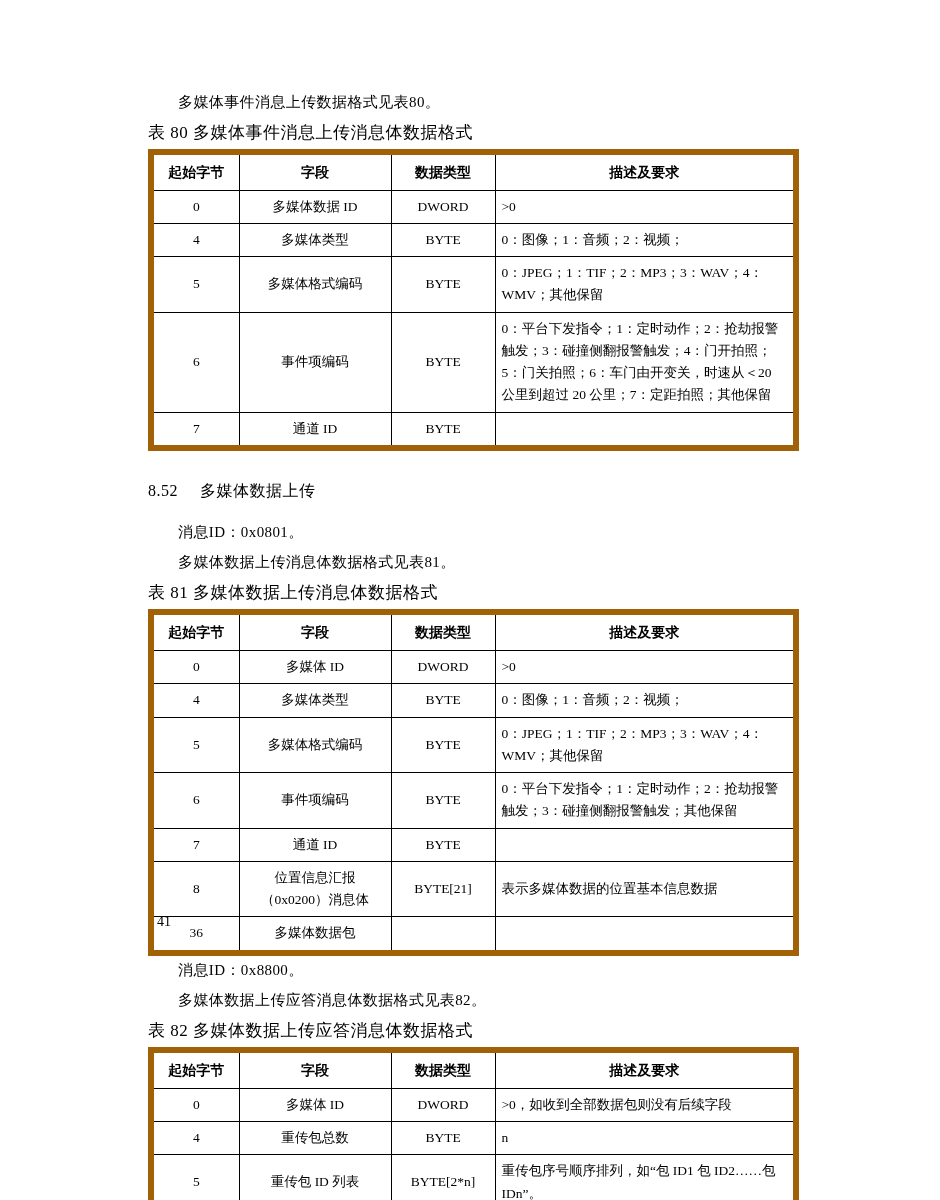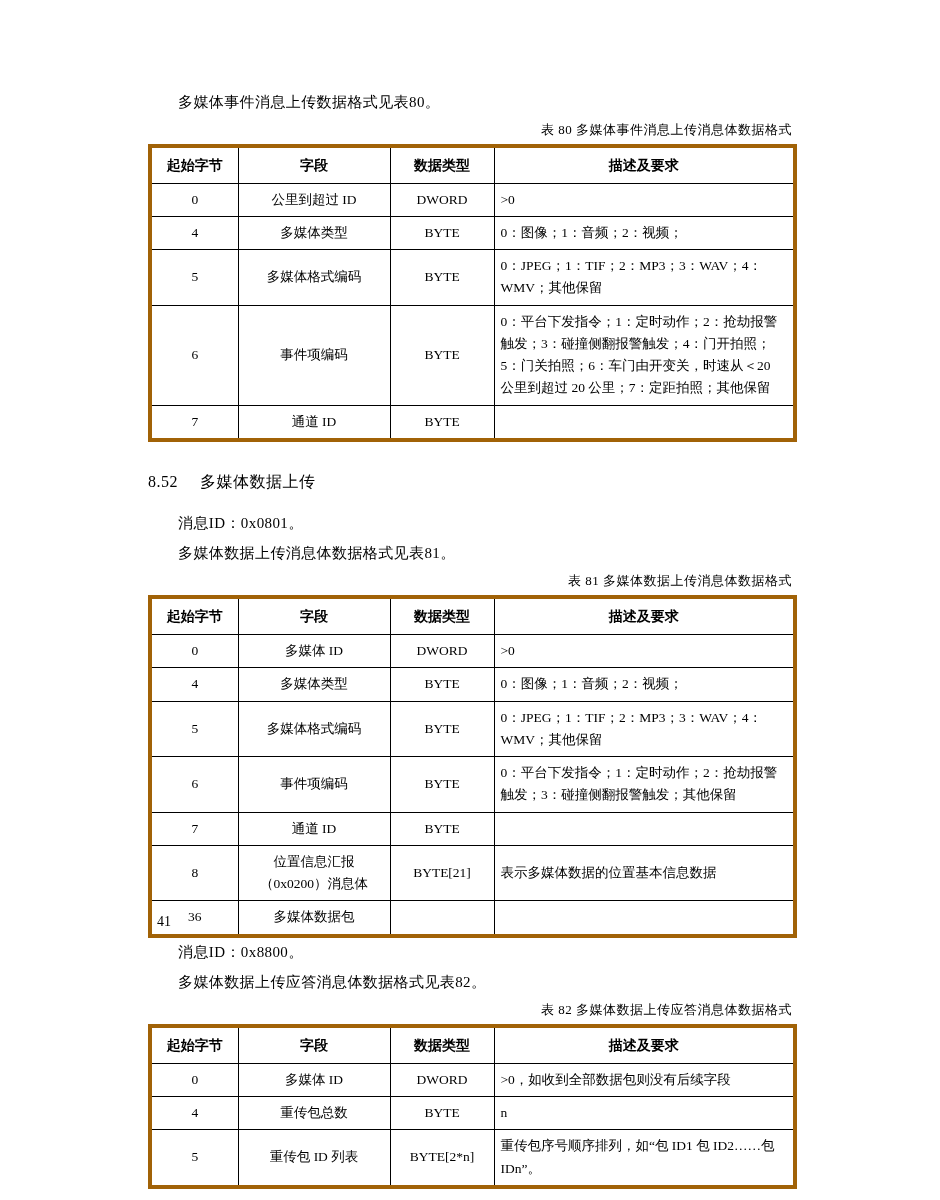--- a/index.html
+++ b/index.html
@@ -22,31 +22,31 @@
     padding: 88px 148px 0 148px;
   }
   .para {
     font-size: 15px;
     line-height: 1.9;
     margin: 0 0 2px 0;
     text-indent: 30px;
     letter-spacing: 0.4px;
   }
   .tbl-caption {
-    font-size: 13px;
-    text-align: right;
+    font-size: 17px;
+    text-align: left;
     margin: 4px 0 5px 0;
     letter-spacing: 0.5px;
   }
   table.spec {
     border-collapse: collapse;
     width: 645px;
     margin: 0 0 0 0;
     table-layout: fixed;
-    border: 4px solid #a16207;
+    border: 6px solid #a16207;
   }
   table.spec td, table.spec th {
     border: 1px solid #000;
     font-size: 13.5px;
     padding: 5px 6px;
     vertical-align: middle;
     line-height: 1.65;
     font-weight: normal;
   }
   table.spec th {
@@ -99,21 +99,21 @@
       <tr>
         <th>起始字节</th>
         <th>字段</th>
         <th>数据类型</th>
         <th>描述及要求</th>
       </tr>
     </thead>
     <tbody>
       <tr>
         <td class="c">0</td>
-        <td class="c">公里到超过 ID</td>
+        <td class="c">多媒体数据 ID</td>
         <td class="c">DWORD</td>
         <td class="l">&gt;0</td>
       </tr>
       <tr>
         <td class="c">4</td>
         <td class="c">多媒体类型</td>
         <td class="c">BYTE</td>
         <td class="l">0：图像；1：音频；2：视频；</td>
       </tr>
       <tr>

